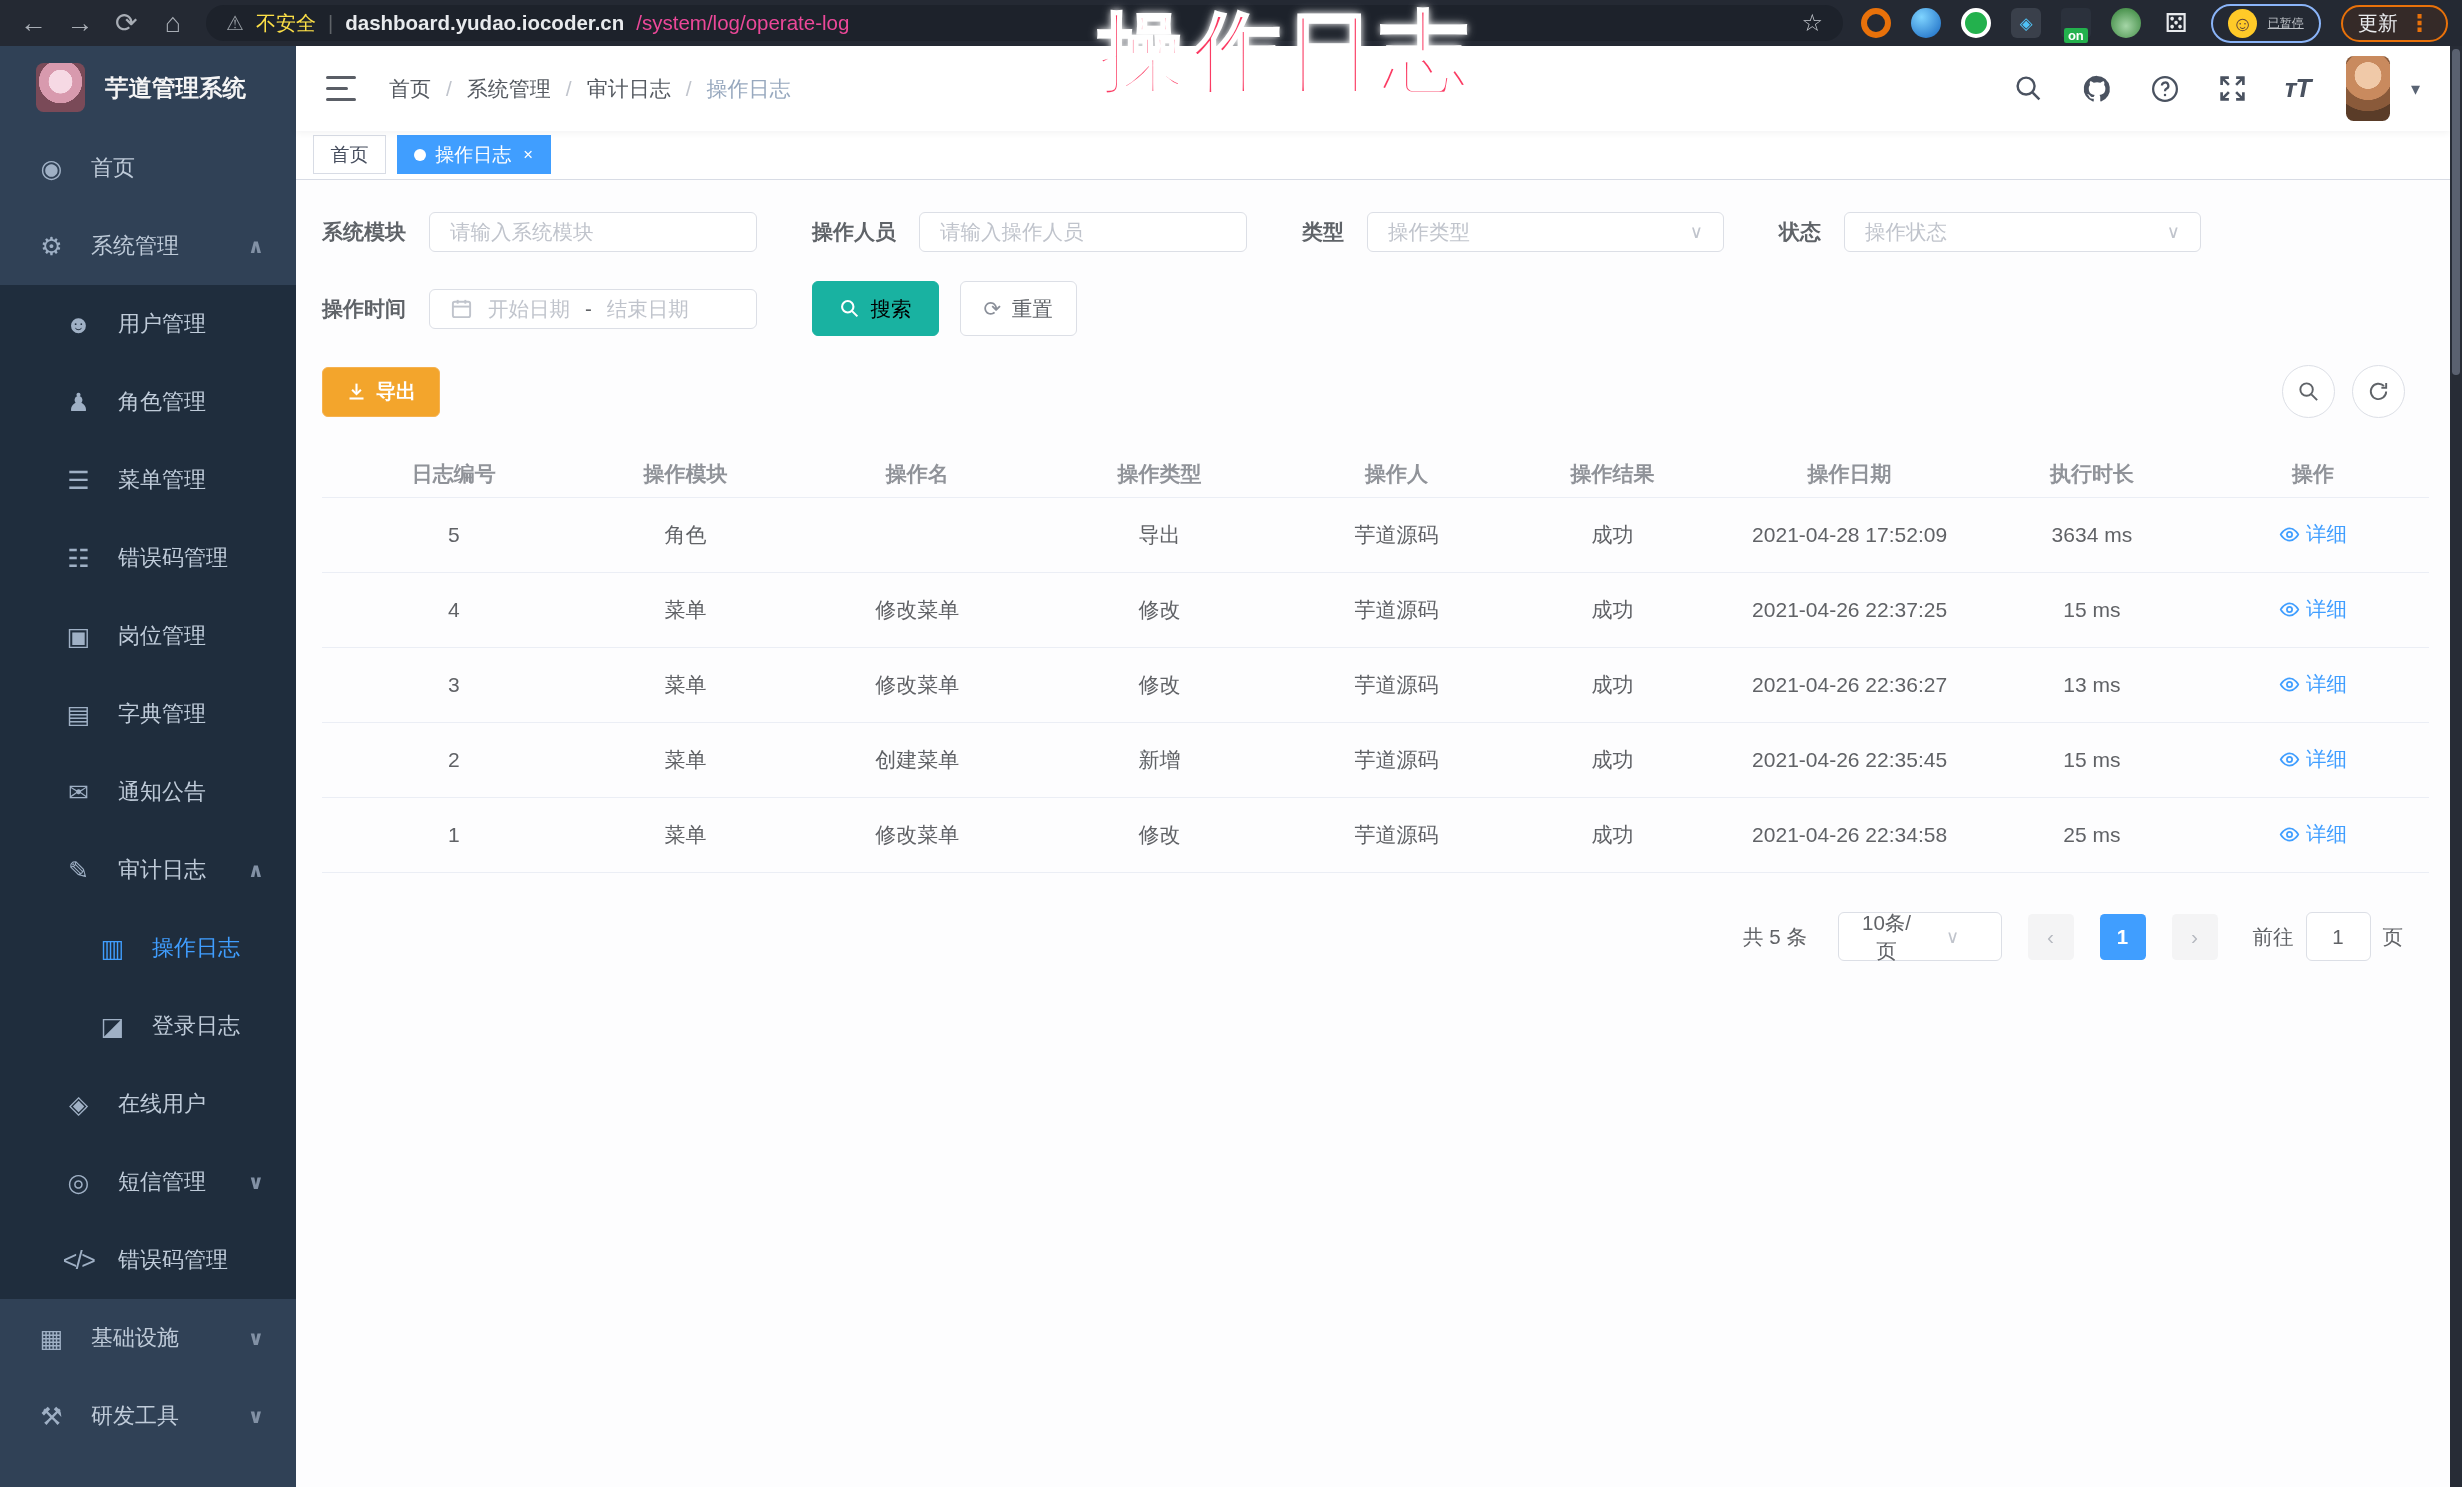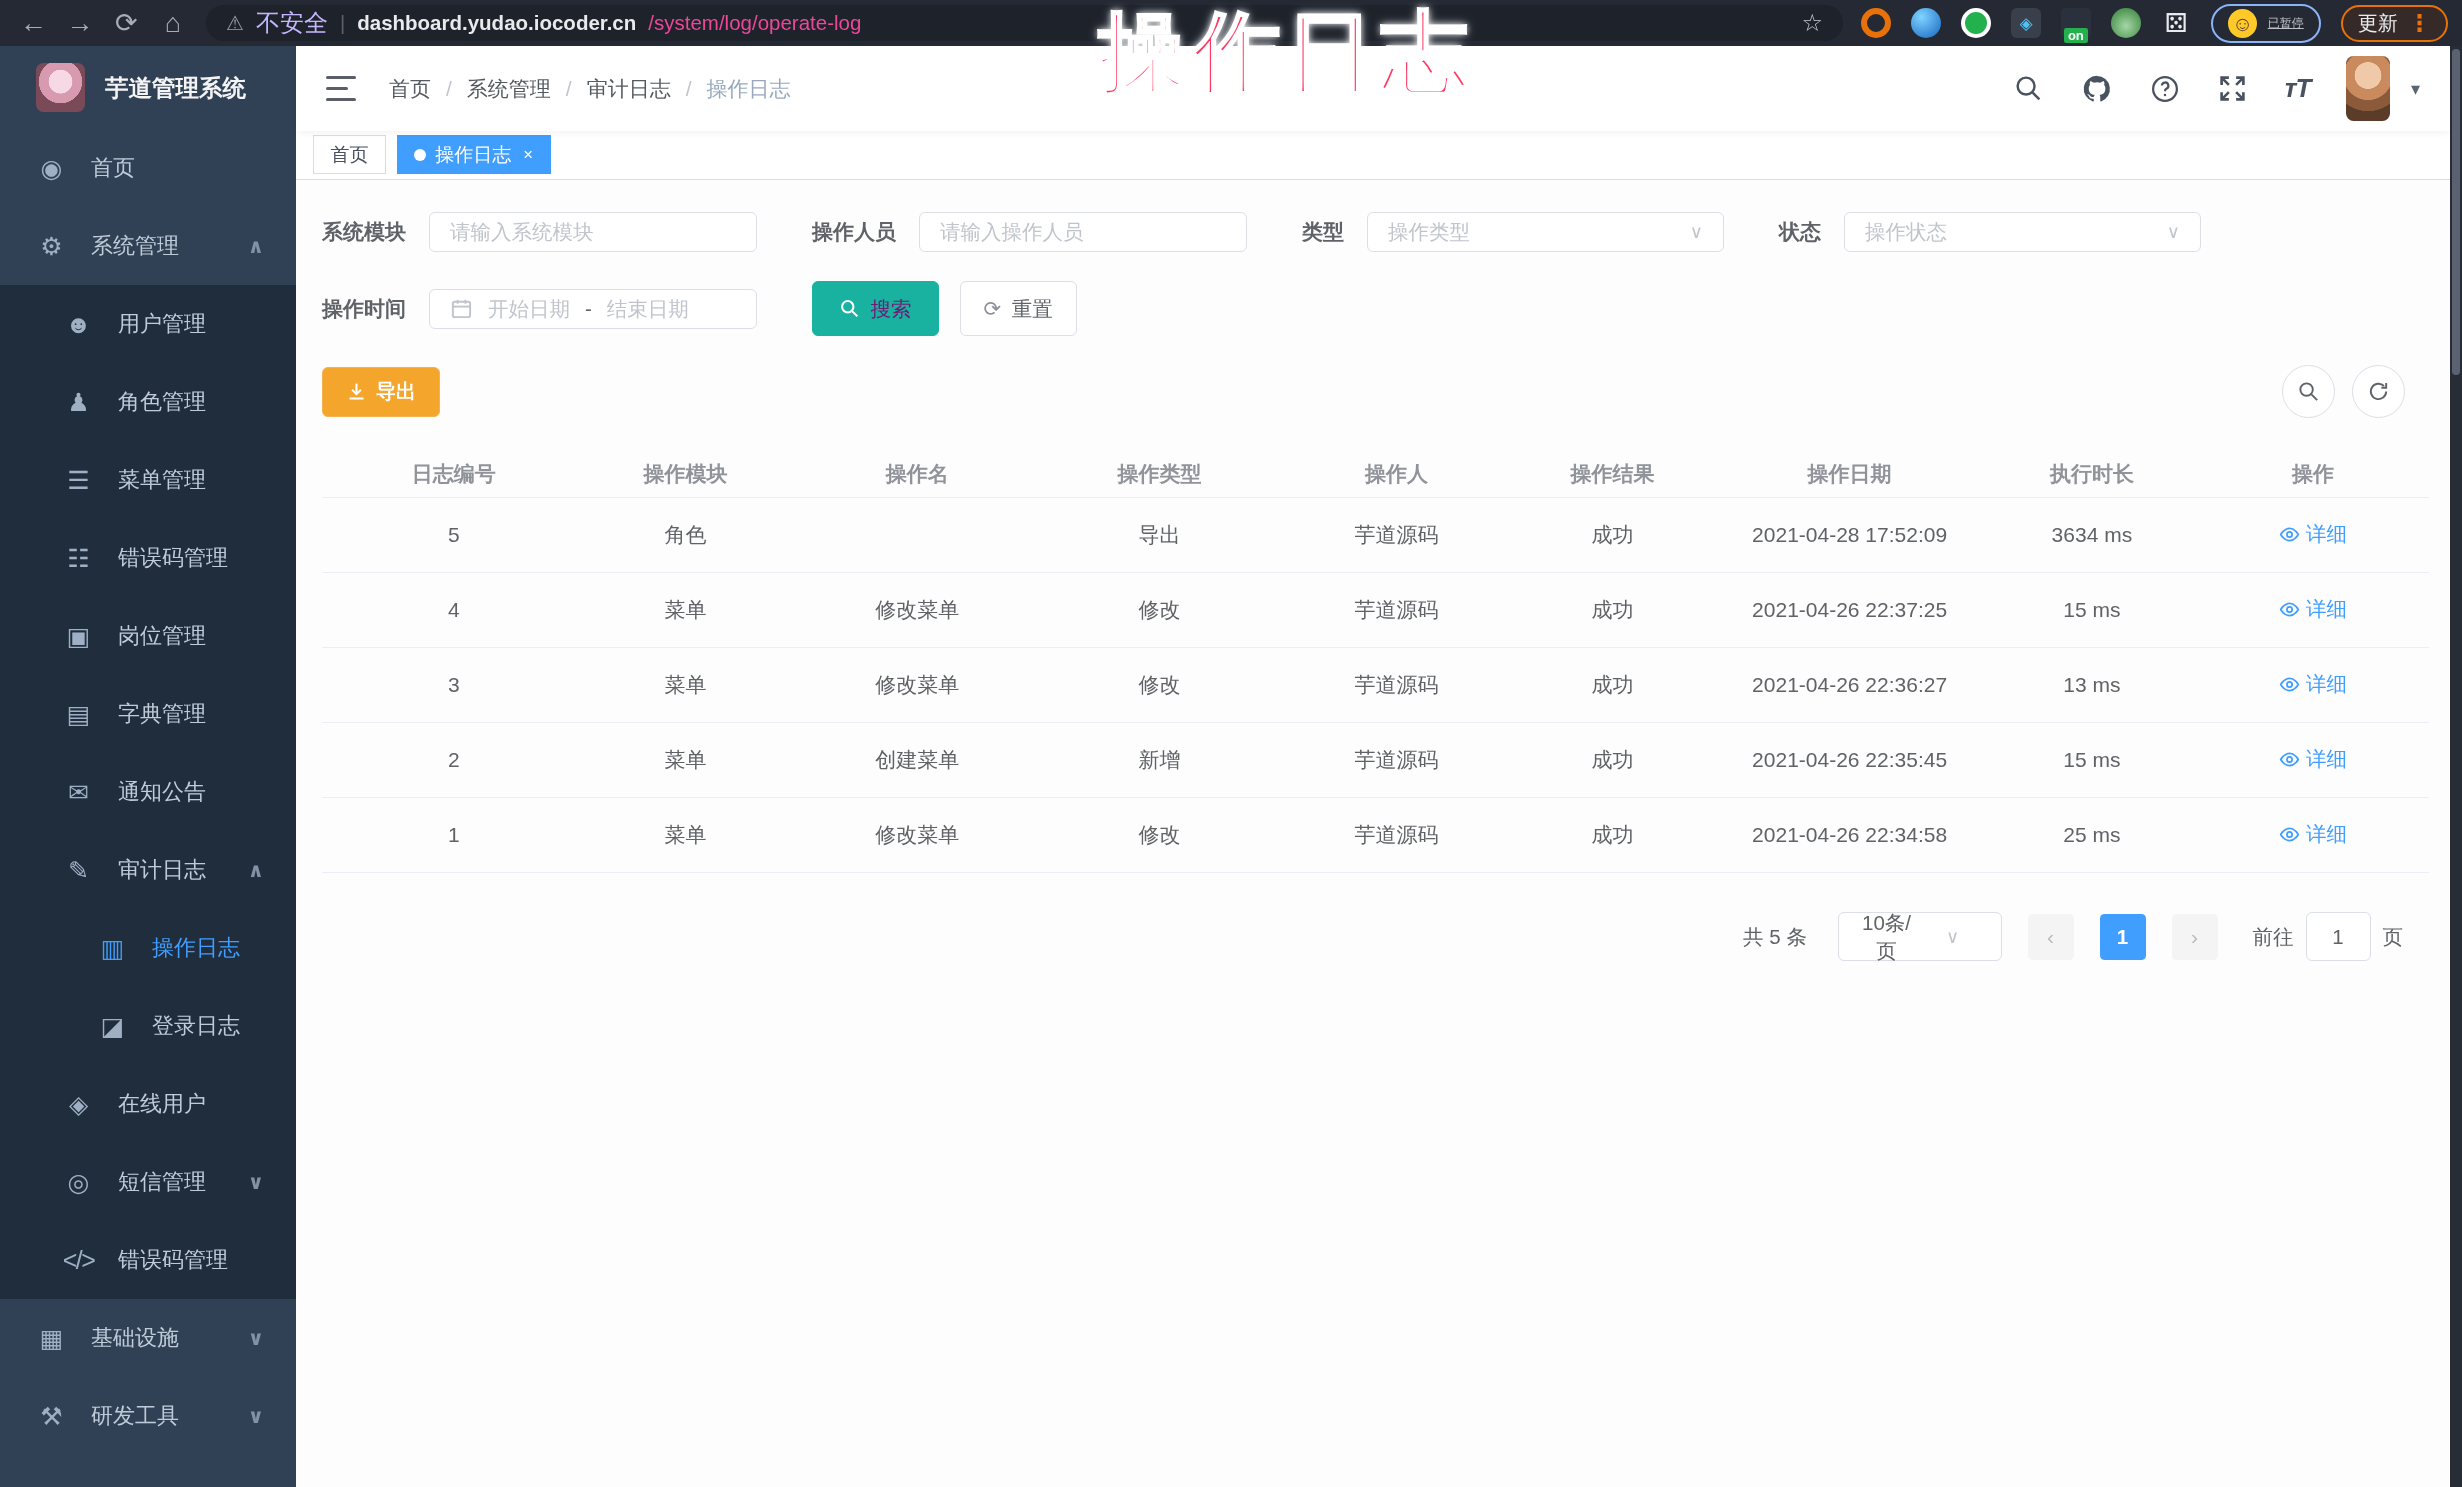--- a/index.html
+++ b/index.html
@@ -4,21 +4,21 @@
 <style>
   html,body{margin:0;padding:0;background:#000;}
   .screen{position:relative;width:2462px;height:1488px;overflow:hidden;background:#f7f8fa;
           font-family:"Liberation Sans","DejaVu Sans",sans-serif;-webkit-font-smoothing:antialiased;}
 
   
   .chrome{position:absolute;top:0;left:0;right:0;height:46px;background:#242933;display:flex;align-items:center;padding:0 13.7px;gap:7.6px;z-index:5;}
   .nav-ic{color:#a8adb5;font-size:27px;width:39px;text-align:center;flex:0 0 auto;line-height:46px;cursor:pointer;}
   .omnibox{flex:1;height:36px;background:#1d222b;border-radius:20px;display:flex;align-items:center;padding:0 20px;gap:12px;margin:0 6px;min-width:0;}
   .warn{color:#9aa0a6;font-size:20px;}
-  .sec-label{color:#c4b5fd;font-size:24px;white-space:nowrap;}
+  .sec-label{color:#fde047;font-size:20px;white-space:nowrap;}
   .url-sep{color:#5f6368;font-size:20px;}
   .url-host{color:#e8eaed;font-size:20.5px;font-weight:bold;white-space:nowrap;}
   .url-path{color:#ec4899;font-size:20.5px;white-space:nowrap;flex:1;overflow:hidden;}
   .star{color:#c7cbd1;font-size:24px;margin-left:auto;}
   .exts{display:flex;align-items:center;gap:20px;flex:0 0 auto;margin-left:4.6px;}
   .ext{width:30px;height:30px;border-radius:50%;flex:0 0 auto;display:flex;align-items:center;justify-content:center;position:relative;}
   .ext-ring{border:6.8px solid #e8710a;background:transparent;box-sizing:border-box;}
   .ext-drop{background:radial-gradient(circle at 35% 30%,#7fd4ff,#1565c0);}
   .ext-green{background:#23b14d;border:4.6px solid #fff;box-sizing:border-box;}
   .ext-dark{border-radius:6px;background:#3a404b;color:#4fc3f7;font-size:16.7px;}
@@ -86,21 +86,21 @@
   .fgroup{display:flex;align-items:center;margin-right:55px;}
   .flabel{font-size:21px;color:#5f6368;font-weight:bold;margin-right:23px;white-space:nowrap;}
   .fbox{height:40px;border:1.5px solid #dcdfe6;border-radius:6px;background:#fff;display:flex;align-items:center;padding:0 20px;box-sizing:border-box;color:#c0c4cc;font-size:20.5px;cursor:text;}
   .finput{width:328px;}
   .fselect{width:357px;cursor:pointer;}
   .fselect .ph{flex:1;}
   .chev{color:#c0c4cc;font-size:18px;}
   .daterange{width:328px;gap:15px;cursor:pointer;}
   .dr-sep{color:#606266;}
   .btn{height:55px;border-radius:6px;display:flex;align-items:center;justify-content:center;gap:10.6px;font-size:20.5px;cursor:pointer;box-sizing:border-box;}
-  .btn-search{background:#19b2a1;color:#701a75;padding:0 26px;border:1.5px solid #19b2a1;}
+  .btn-search{background:#19b2a1;color:#000000;padding:0 26px;border:1.5px solid #19b2a1;}
   .btn-reset{background:#fff;color:#5f6368;border:1.5px solid #dcdfe6;padding:0 23px;margin-left:21px;}
   .reset-ic{font-size:21px;color:#8a8f99;}
   .toolrow{display:flex;align-items:center;margin-top:7.6px;}
   .btn-export{height:50px;background:#f3a52c;border:1.5px solid #f6b250;color:#fff;font-weight:bold;font-size:20px;border-radius:6px;display:flex;align-items:center;gap:9px;padding:0 23px;cursor:pointer;box-sizing:border-box;}
   .tool-right{margin-left:auto;display:flex;gap:16.7px;margin-right:24px;}
   .circ{width:53px;height:53px;border-radius:50%;border:1.5px solid #dcdfe6;background:#fff;display:flex;align-items:center;justify-content:center;cursor:pointer;box-sizing:border-box;}
 
   
   .tbl{margin-top:32px;width:100%;}
   .trow{display:flex;align-items:center;justify-content:flex-end;}

